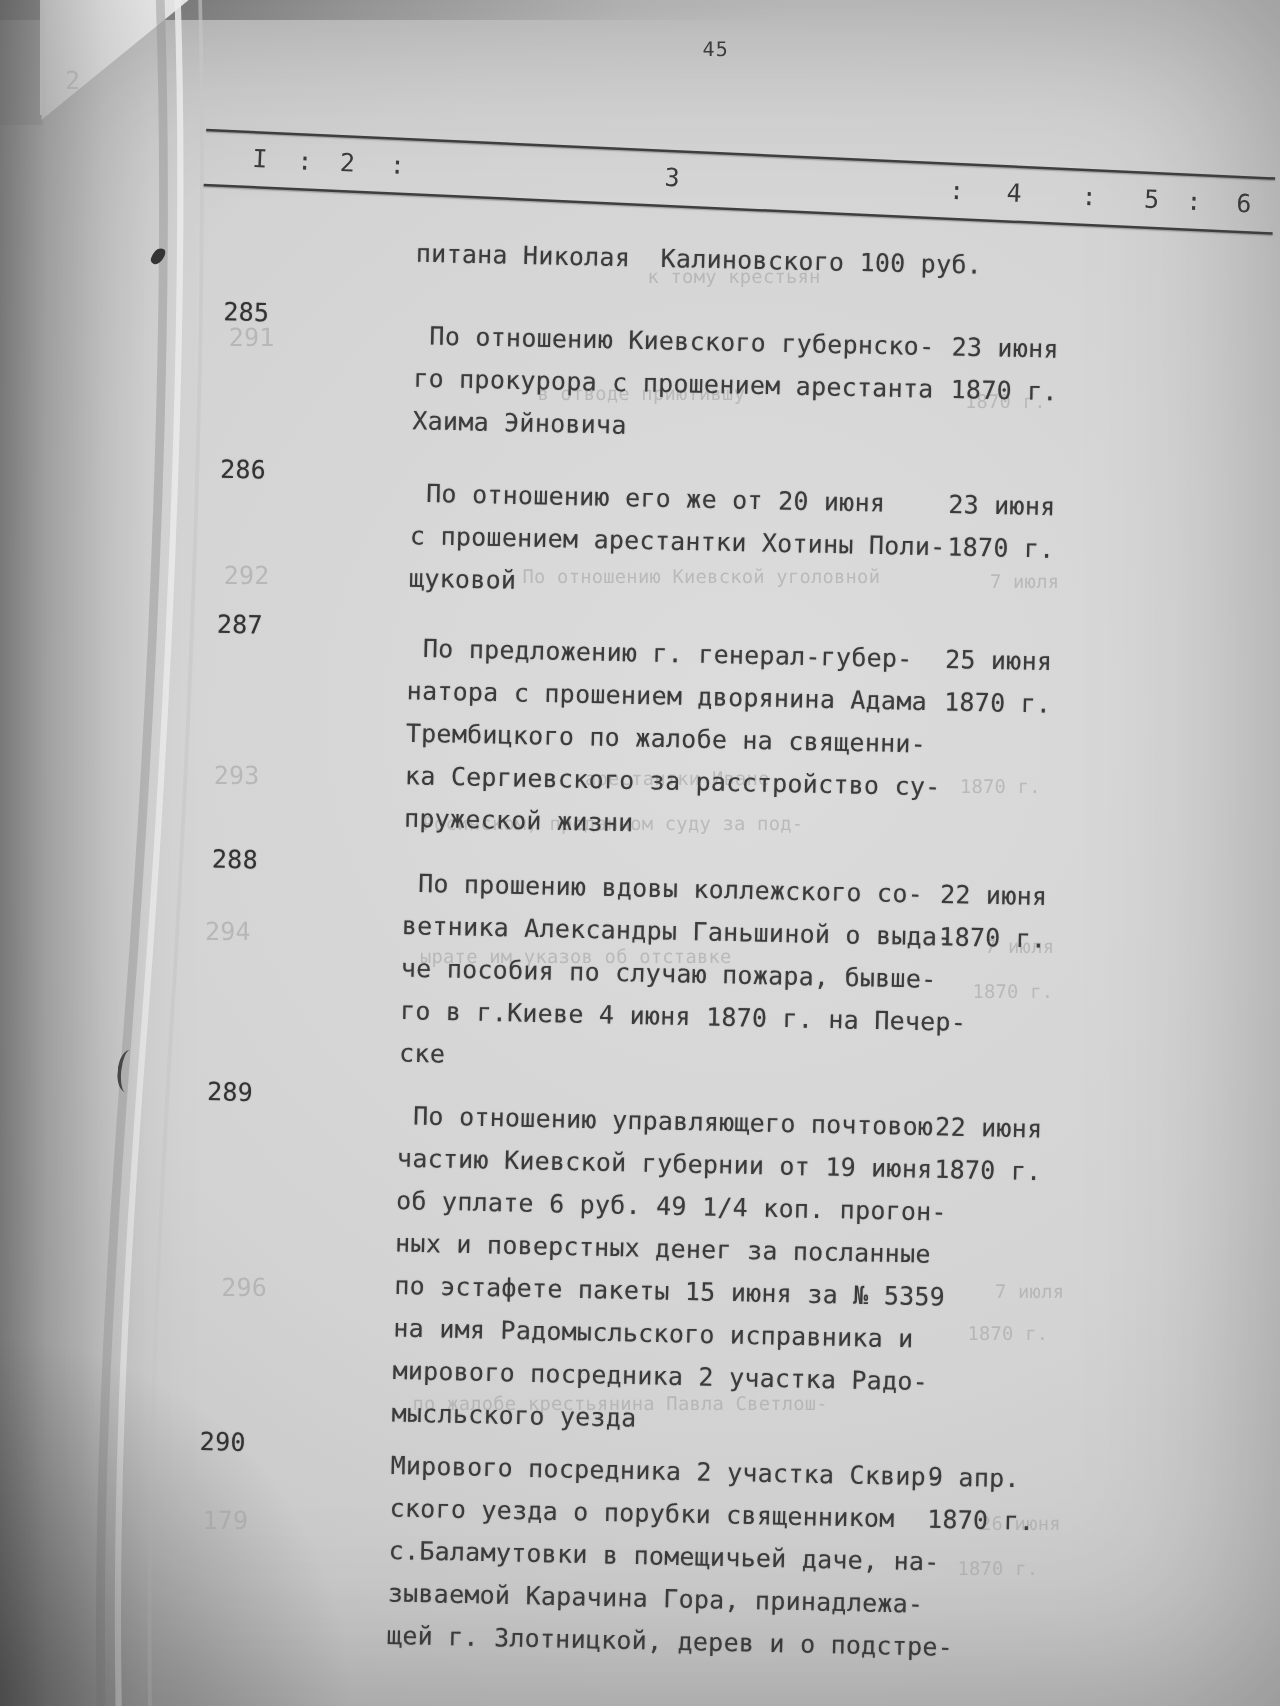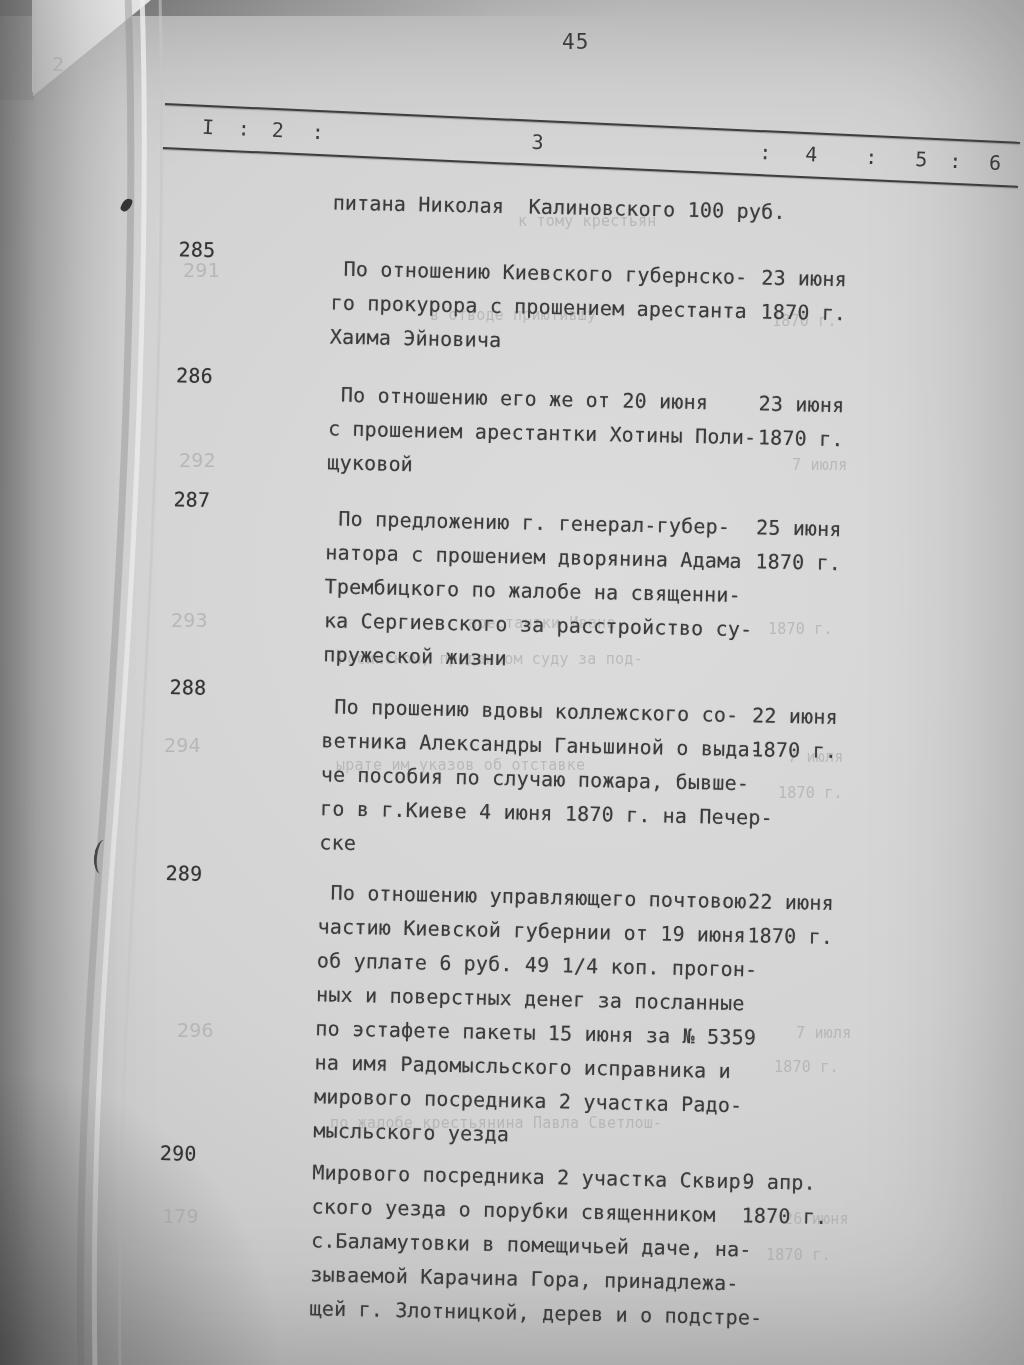--- a/index.html
+++ b/index.html
@@ -16,21 +16,21 @@
   .corner-edge-line{position:absolute;left:32px;top:0;width:2px;height:92px;background:#efefef;}
   .corner-white{position:absolute;left:33px;top:0;width:118px;height:96px;
     background:linear-gradient(135deg,#eeeeee,#d9d9d9);
     clip-path:polygon(0 0,100% 0,0 100%);}
   .edge-svg{position:absolute;left:0;top:0;}
   .binding-shade{position:absolute;left:0;top:0;width:150px;height:100%;
     background:linear-gradient(90deg, rgba(95,95,95,.7) 0%, rgba(125,125,125,.48) 25%, rgba(160,160,160,.30) 55%, rgba(190,190,190,.12) 80%, rgba(200,200,200,0) 100%);}
   .bl-shade{position:absolute;left:0;bottom:0;width:320px;height:520px;
     background:radial-gradient(circle at -5% 100%, rgba(25,25,25,.45), rgba(25,25,25,0) 48%);}
 
-  .page-number{position:absolute;left:562px;top:30px;font-size:21px;letter-spacing:1px;}
+  .page-number{position:absolute;left:562px;top:30px;font-size:16px;letter-spacing:1px;}
 
   .header-band{position:absolute;left:165px;top:103px;width:856px;height:46px;
     transform:rotate(2.6deg);transform-origin:0 0;font-size:20px;}
   .rule{position:absolute;left:0;width:100%;height:2px;background:#3e3e3e;box-shadow:0 1px 1px rgba(62,62,62,.35);}
   .rule-top{top:0;}
   .rule-bottom{top:44px;}
   .hcol,.hsep{position:absolute;top:10px;color:#3a3a3a;}
 
   .content{position:absolute;left:0;top:0;width:1024px;height:1365px;
     transform:rotate(1.2deg);transform-origin:170px 190px;
@@ -74,20 +74,21 @@
     <span class="g gn" style="left:183px;top:258px">291</span>
     <span class="g gn" style="left:179px;top:448px">292</span>
     <span class="g gn" style="left:171px;top:608px">293</span>
     <span class="g gn" style="left:164px;top:733px">294</span>
     <span class="g gn" style="left:177px;top:1018px">296</span>
     <span class="g gn" style="left:162px;top:1204px">179</span>
 
     <span class="g" style="left:518px;top:212px">к тому крестьян</span>
     <span class="g" style="left:430px;top:306px">в отводе приютившу</span>
     <span class="g" style="left:772px;top:312px">1870 г.</span>
+    <span class="g" style="left:418px;top:452px">По отношению Киевской уголовной</span>
     <span class="g" style="left:792px;top:456px">7 июля</span>
     <span class="g" style="left:468px;top:614px">арестантки Иване</span>
     <span class="g" style="left:768px;top:620px">1870 г.</span>
     <span class="g" style="left:338px;top:650px">Росинском, преданном суду за под-</span>
     <span class="g" style="left:788px;top:748px">7 июля</span>
     <span class="g" style="left:778px;top:784px">1870 г.</span>
     <span class="g" style="left:336px;top:756px">ырате им указов об отставке</span>
     <span class="g" style="left:796px;top:1024px">7 июля</span>
     <span class="g" style="left:774px;top:1058px">1870 г.</span>
     <span class="g" style="left:330px;top:1114px">по жалобе крестьянина Павла Светлош-</span>

